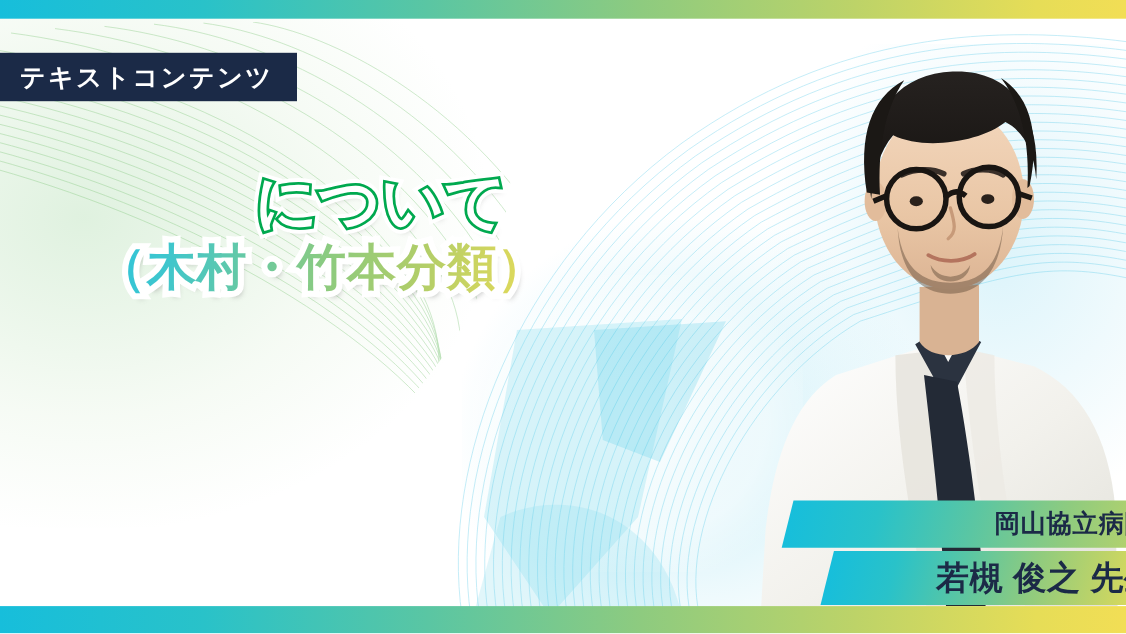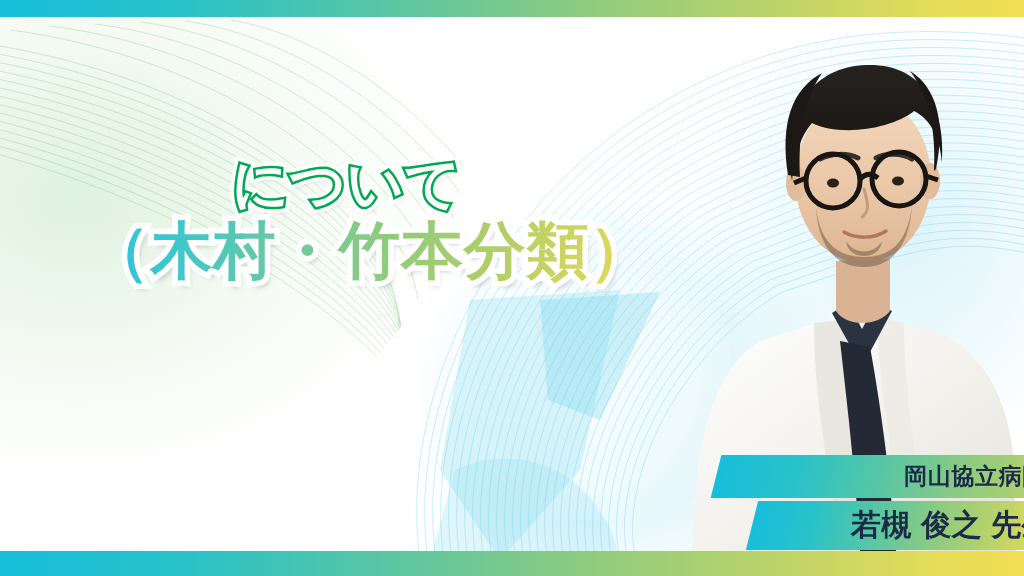--- a/index.html
+++ b/index.html
@@ -167,21 +167,21 @@
     -webkit-text-stroke: 12px #ffffff;
     text-shadow: 3px 5px 5px rgba(120,120,120,0.25);
     z-index: -1;
     white-space: nowrap;
   }
 
   .title-paren {
     position: relative;
     margin: 8px 0 0 0;
     padding-left: 88px;
-    font-size: 62px;
+    font-size: 45px;
     line-height: 1.0;
     font-weight: 900;
     letter-spacing: 0.01em;
     white-space: nowrap;
   }
   .title-paren .ink {
     background-image: linear-gradient(100deg,
         #2cc4dd 0%,
         #3ec6cd 16%,
         #68c9a2 34%,
@@ -421,20 +421,23 @@
 
       <path d="M 200,178 C 204,192 206,200 198,206" stroke="#c79a79" stroke-width="3" fill="none" stroke-linecap="round"></path>
       <path d="M 180,221 C 192,228 210,228 222,220" stroke="#b4745e" stroke-width="3.5" fill="none" stroke-linecap="round"></path>
 
       <path d="M 152,196 C 154,236 172,256 200,256 C 228,256 246,234 248,194
                C 244,232 226,246 200,246 C 174,246 156,232 152,196 Z" fill="#5d4a38" opacity="0.45"></path>
       <path d="M 182,230 C 190,244 210,244 218,230 C 216,250 184,250 182,230 Z" fill="#6a5340" opacity="0.5"></path>
     </svg>
   </div>
 
+  <div class="kicker">
+    <span>テキストコンテンツ</span>
+  </div>
 
   <div class="headline-block">
 
 
     <div class="title-sub">
       <span class="shell">について</span>
       <span class="ink">について</span>
     </div>
 
     <div class="title-paren">

